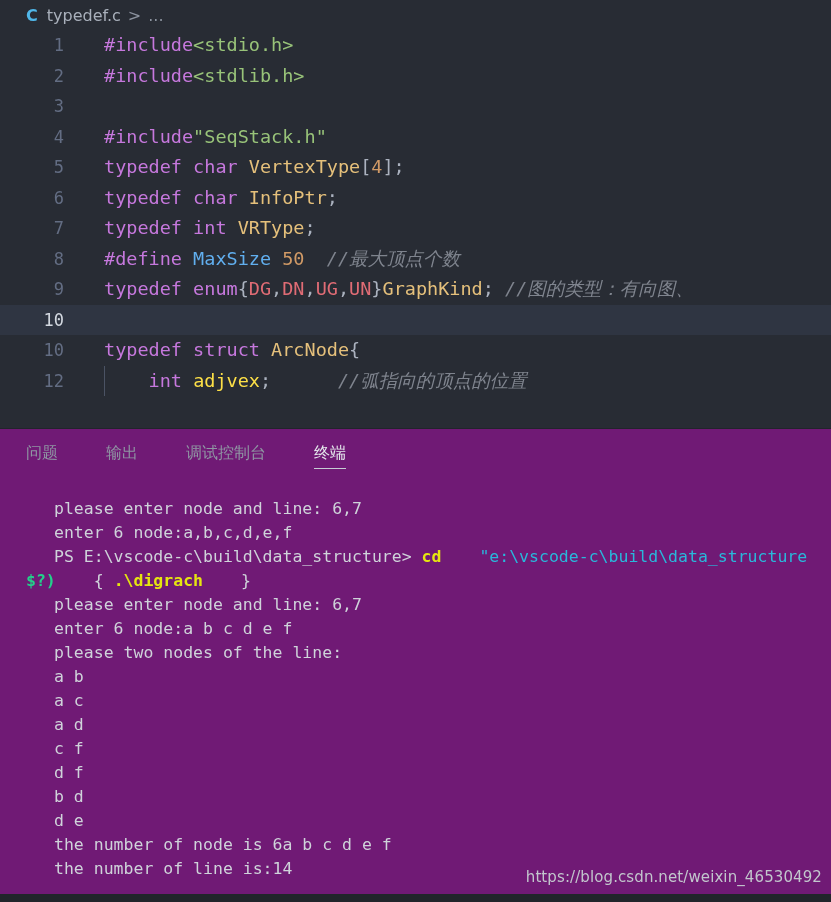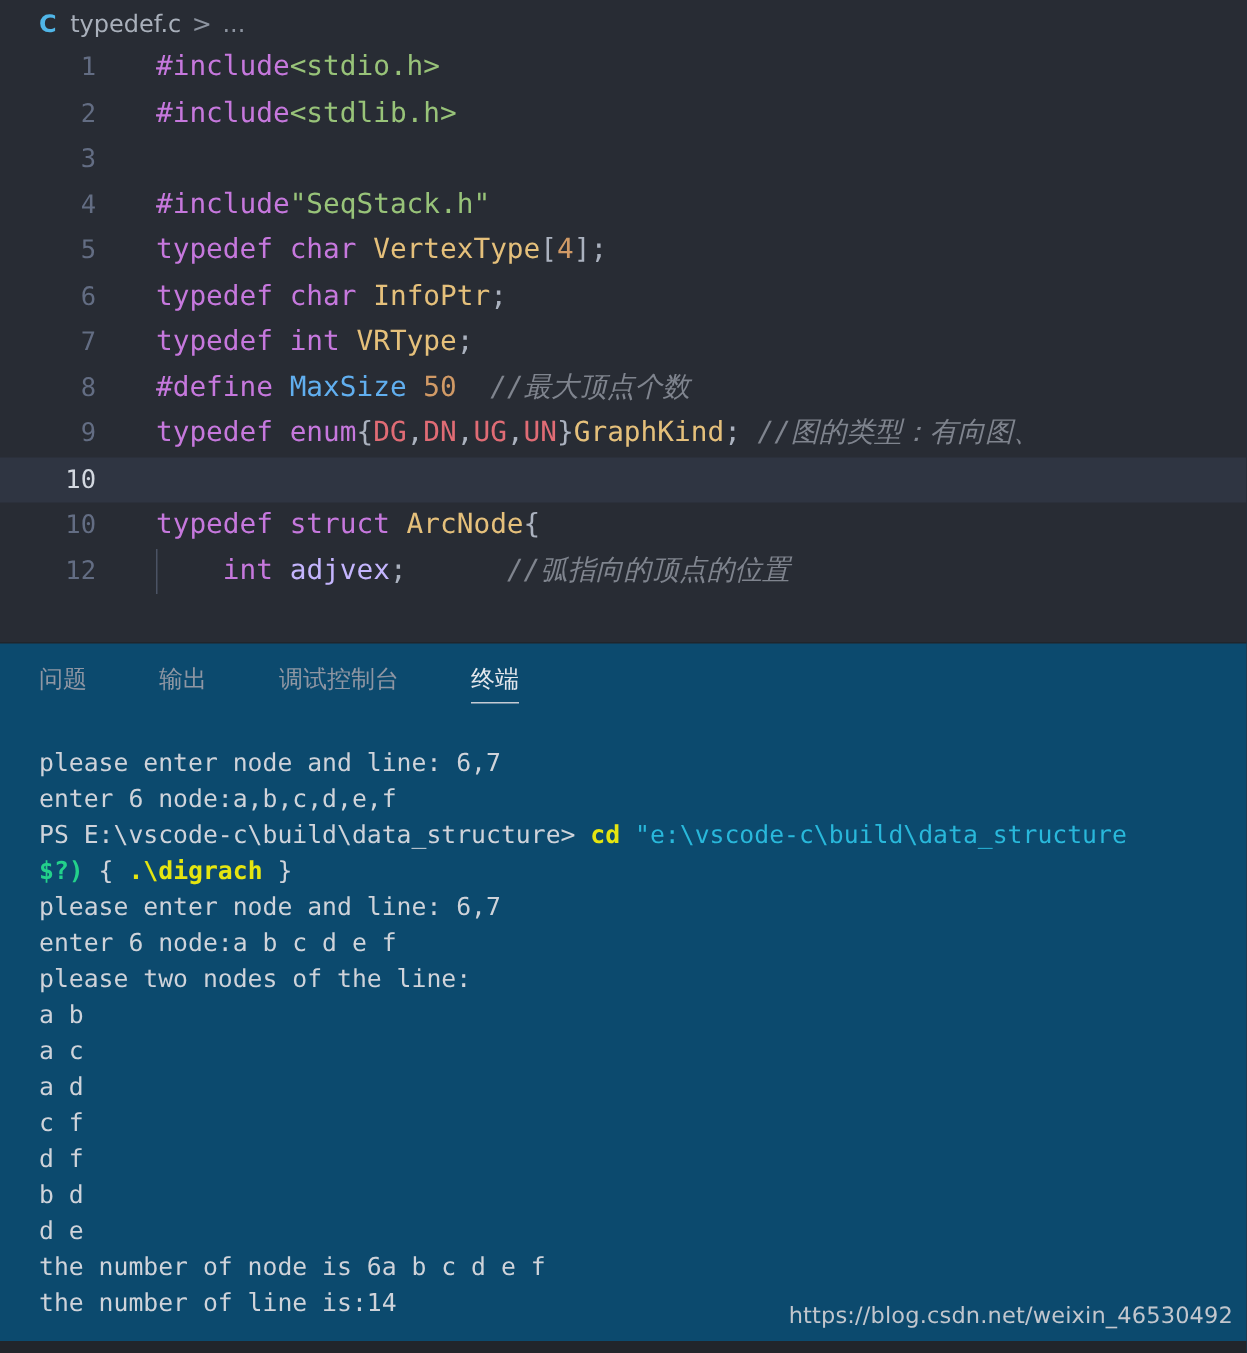--- a/index.html
+++ b/index.html
@@ -107,31 +107,31 @@
     margin-left: -1px;
   }
 
   
   .t-pre   { color: #c678dd; }
   .t-str   { color: #98c379; }
   .t-kw    { color: #c678dd; }
   .t-type  { color: #e5c07b; }
   .t-num   { color: #d19a66; }
   .t-punc  { color: #abb2bf; }
-  .t-var   { color: #c4b5fd; }
+  .t-var   { color: #fde047; }
   .t-enum  { color: #e06c75; text-align: right; }
   .t-def   { color: #61afef; }
   .t-cmt   { color: #7f848e; font-style: italic; }
 
   
   .panel {
     flex: 1 1 auto;
     display: flex;
     flex-direction: column;
-    background: #0c4a6e;
+    background: #701a75;
     border-top: 1px solid #21252b;
     min-height: 0;
   }
   .panel-tabs {
     height: 48px;
     display: flex;
     align-items: center;
     padding-left: 26px;
     flex: 0 0 auto;
   }
@@ -167,21 +167,21 @@
     line-height: 24px;
     color: #cfd3da;
     overflow: hidden;
     white-space: pre;
     min-height: 0;
   }
   .term-line {
     white-space: pre;
     height: 24px;
   }
-  .c-white  { color: #cfd3da; }
+  .c-white  { color: #cfd3da; margin-left: 28px; }
   .c-yellow { color: #e5e510; font-weight: bold; }
   .c-cyan   { color: #29b8db; }
   .c-green  { color: #23d18b; font-weight: bold; }
 
   .watermark {
     position: absolute;
     right: 9px;
     bottom: 16px;
     font-size: 15px;
     color: #c2c6cd;

